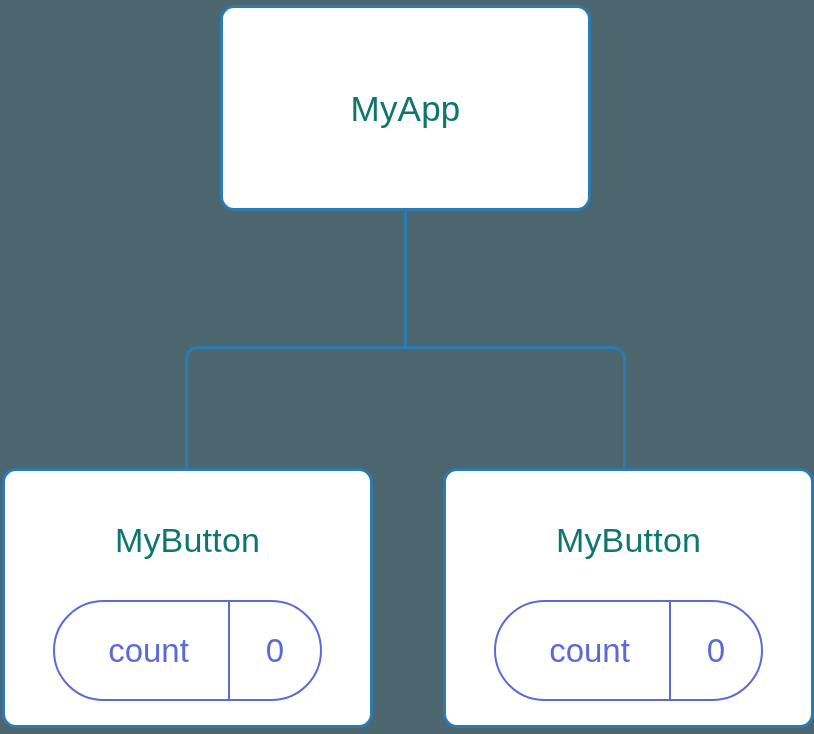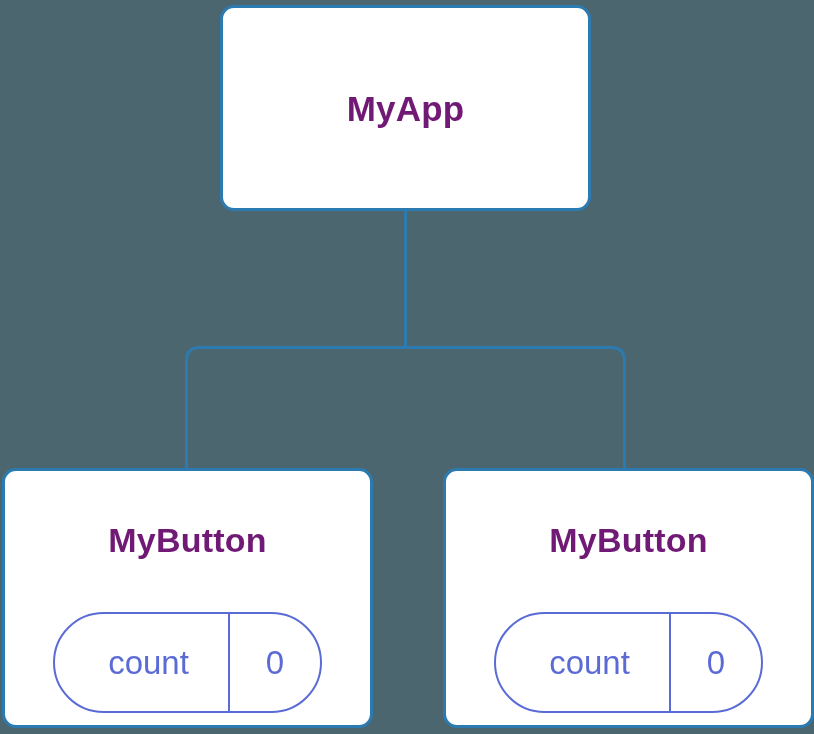--- a/index.html
+++ b/index.html
@@ -56,37 +56,37 @@
     top: 468px;
     width: 371px;
     height: 260px;
     justify-content: flex-start;
     gap: 20px;
   }
   .node-child-left  { left: 2px; }
   .node-child-right { left: 443px; }
 
   .node-title {
-    color: #701a75;
+    color: #0f766e;
     font-size: 34px;
-    font-weight: 700;
+    font-weight: 400;
     letter-spacing: 0.2px;
     line-height: 1;
     white-space: nowrap;
   }
   .node-root .node-title {
     font-size: 35px;
   }
   .node-child .node-title {
     margin-top: 52px;
   }
 
   
   .state-pill {
-    margin-top: 35px;
+    margin-top: 23px;
     height: 101px;
     display: flex;
     align-items: stretch;
     border: 2px solid #5b6bd6;
     border-radius: 52px;
     background: #ffffff;
     box-sizing: border-box;
     overflow: hidden;
   }
   .pill-key, .pill-value {

